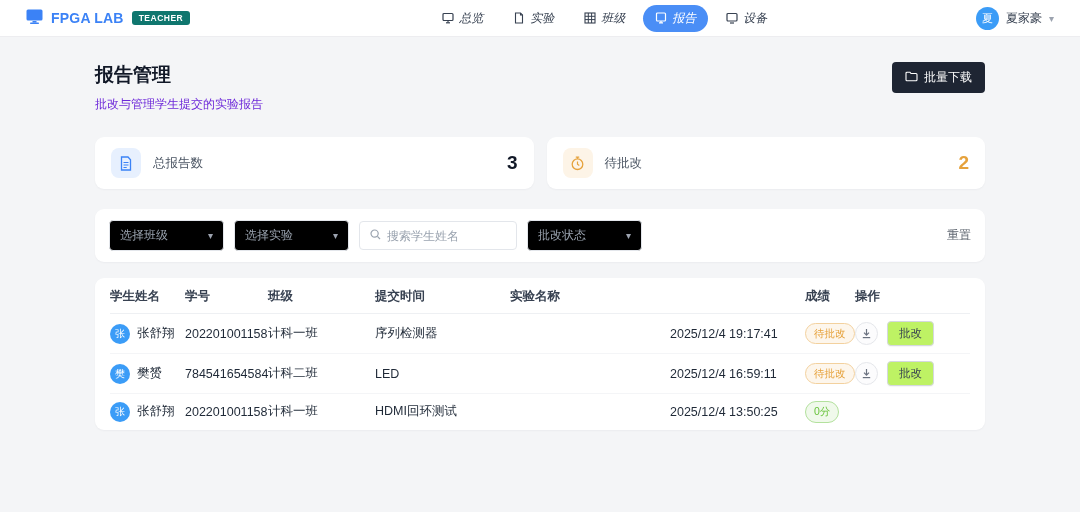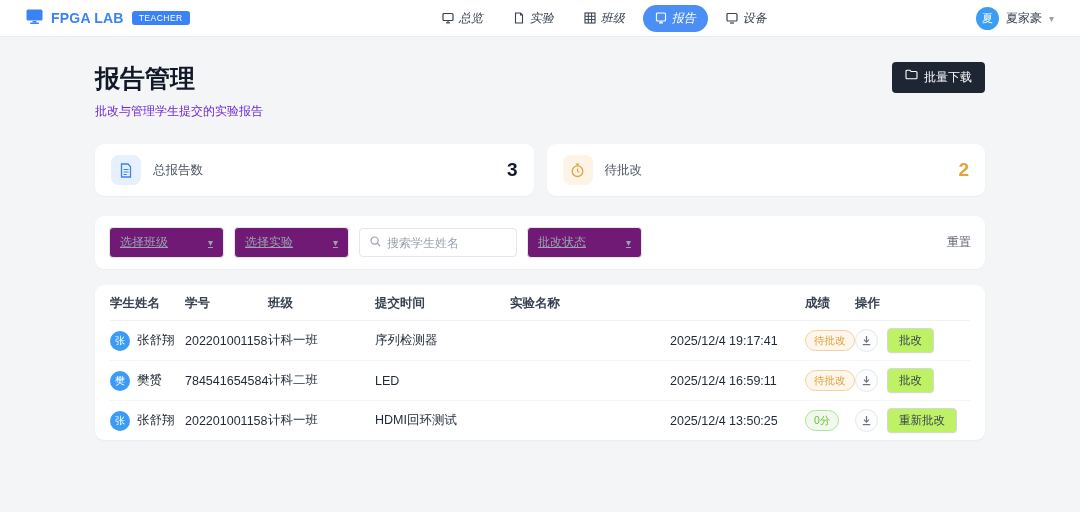--- a/index.html
+++ b/index.html
@@ -9,45 +9,45 @@
     background:#f4f5f7; color:#1f2937; overflow:hidden; font-size:13px;
   }
   
   .navbar {
     height:37px; background:#ffffff; border-bottom:1px solid #ededf0;
     display:flex; align-items:center; padding:0 26px;
   }
   .brand { display:flex; align-items:center; gap:8px; }
   .brand-title { color:#3b82f6; font-weight:bold; font-size:14px; letter-spacing:.2px; }
   .role-badge {
-    background:#3b82f6; color:#ffffff; font-size:8.5px; font-weight:normal;
+    background:#0f766e; color:#ffffff; font-size:8.5px; font-weight:bold;
     padding:2px 7px; border-radius:3px; letter-spacing:.5px;
   }
   .nav-center { display:flex; align-items:center; gap:6px; margin-left:240px;font-style:italic; }
   .nav-item {
     display:flex; align-items:center; gap:5px; font-size:12px; color:#374151;
     padding:5px 12px; border-radius:15px; cursor:pointer; white-space:nowrap;
   }
   .nav-item.active { background:#4a8ef6; color:#ffffff; }
   .nav-item svg { display:block; }
   .nav-user { margin-left:auto; display:flex; align-items:center; gap:7px; }
   .avatar {
     width:23px; height:23px; border-radius:50%; background:#3b9cf7; color:#fff;
     display:flex; align-items:center; justify-content:center; font-size:11px; flex:0 0 auto;
   }
   .nav-user-name { font-size:12px; color:#374151; }
   .chev { color:#9ca3af; font-size:10px; }
   
   .page { width:890px; margin:0 auto; padding-top:25px; }
   .page-head { display:flex; align-items:flex-start; justify-content:space-between; }
-  .page-title { font-size:25px; font-weight:bold; color:#111827; }
+  .page-title { font-size:19px; font-weight:bold; color:#111827; }
   .page-subtitle { font-size:12px; color:#6d28d9; margin-top:8px; }
   .btn-dark {
     background:#1e2533; color:#ffffff; border:none; border-radius:4px;
-    padding:7px 13px; font-size:12px; display:flex; align-items:flex-start; gap:6px;
+    padding:7px 13px; font-size:12px; display:flex; align-items:center; gap:6px;
     cursor:pointer; font-family:inherit;
   }
   
   .stats { display:flex; gap:13px; margin-top:24px; }
   .stat-card {
     flex:1; background:#ffffff; border-radius:9px; padding:11px 16px;
     display:flex; align-items:center; box-shadow:0 1px 2px rgba(16,24,40,.04);justify-content:space-between;
   }
   .stat-ic { width:30px; height:30px; border-radius:8px; display:flex; align-items:center; justify-content:center; }
   .stat-ic.blue  { background:#e7f0fe; }
@@ -59,21 +59,21 @@
   .stat-value.orange{ color:#e6a23c; }
   .stat-value.green { color:#52c41a; }
   
   .filter-bar {
     background:#ffffff; border-radius:9px; margin-top:20px; padding:11px 14px;
     display:flex; align-items:center; gap:10px; box-shadow:0 1px 2px rgba(16,24,40,.04);
   }
   .select-box {
     border:1px solid #e3e6eb; border-radius:4px; padding:6px 10px; font-size:12px;
     color:#9aa3af; display:flex; align-items:center; justify-content:space-between;
-    width:115px; background:#701a75; cursor:pointer;text-decoration:underline;
+    width:115px; background:#000000; cursor:pointer;
   }
   .search-box {
     border:1px solid #e3e6eb; border-radius:4px; padding:6px 10px;
     display:flex; align-items:center; gap:6px; width:158px; background:#fff;
   }
   .search-box input {
     border:none; outline:none; font-size:12px; width:100%;
     font-family:inherit; color:#374151; background:transparent;
   }
   .search-box input::placeholder { color:#9aa3af; }
@@ -305,25 +305,16 @@
     <div class="trow tbody-row">
       <div class="cell c-name">
         <span class="row-avatar">张</span>
         <span>张舒翔</span>
       </div>
       <div class="cell c-id">202201001158</div>
       <div class="cell c-cls">计科一班</div>
       <div class="cell c-exp">HDMI回环测试</div>
       <div class="cell c-time">2025/12/4 13:50:25</div>
       <div class="cell c-grd"><span class="badge badge-graded">0分</span></div>
-      <div class="cell c-ops">
-        <button class="dl-btn">
-          <svg width="11" height="11" viewBox="0 0 11 11">
-              <path d="M5.5 1v6M3 4.7l2.5 2.5L8 4.7" fill="none" stroke="#6b7280" stroke-width="1.2"></path>
-              <path d="M1.8 9.6h7.4" stroke="#6b7280" stroke-width="1.2"></path>
-            </svg>
-        </button>
-        <button class="btn-outline">重新批改</button>
-      </div>
     </div>
   </div>
 
 </div>
 
 </body></html>

